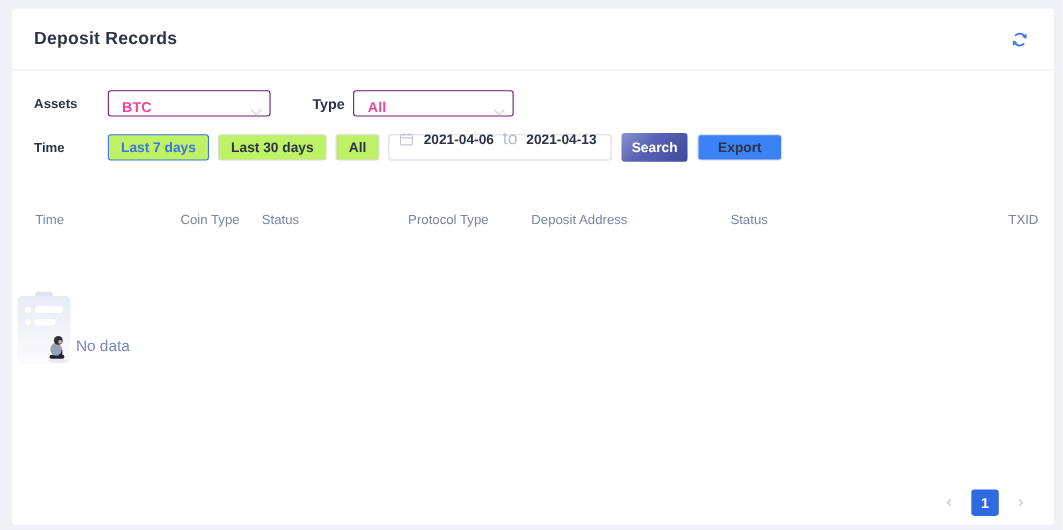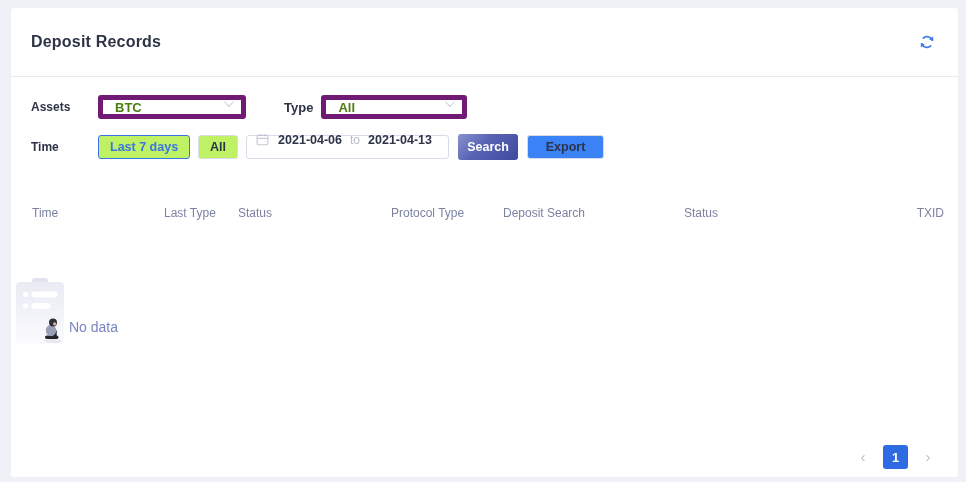--- a/index.html
+++ b/index.html
@@ -12,40 +12,40 @@
     overflow:hidden;
   }
   .card {
     position:absolute;
     top:8px; left:11px; right:8px; bottom:5px;
     background:#ffffff;
     border-radius:3px;
   }
   
   .card-header {
-    height:69px;
+    height:56px;
     display:flex; align-items:center; justify-content:space-between;
     padding:0 22px 0 20px;
     border-bottom:1px solid #e9ebf1;
   }
   .card-title { font-size:16px; font-weight:600; color:#2d3445; letter-spacing:.2px; }
   .refresh-btn { width:18px; height:18px; display:flex; align-items:center; justify-content:center; cursor:pointer; }
 
   
   .filters { padding:18px 20px 0 20px; }
   .filter-row { display:flex; align-items:center; }
   .filter-row + .filter-row { margin-top:15px; }
   .filter-label { width:67px; font-size:12px; font-weight:600; color:#2c3347; flex:0 0 67px; }
   .select-box {
     width:148px; height:24px;
-    border:5px solid #701a75; border-radius:3px;
+    border:1px solid #701a75; border-radius:3px;
     background:#fff;
-    display:flex; align-items:flex-start; justify-content:space-between;
+    display:flex; align-items:flex-end; justify-content:space-between;
     padding:0 10px 0 12px;
-    font-size:13px; font-weight:600; color:#4d7c0f;
+    font-size:13px; font-weight:600; color:#ec4899;
     cursor:pointer;
   }
   .chev {
     width:7px; height:7px;
     border-right:1.5px solid #c9cdda; border-bottom:1.5px solid #c9cdda;
     transform:rotate(45deg) translateY(-2px);
   }
   .type-label { margin-left:38px; width:auto; flex:0 0 auto; margin-right:8px; font-size:13px; font-weight:600; }
 
   .range-btn {
@@ -58,21 +58,21 @@
   .range-btn.active { border-color:#3c74e4; color:#3c74e4; }
   .date-range {
     height:24px; width:203px;
     border:1px solid #d9dce6; border-radius:3px;
     display:flex; align-items:center;
     padding:0 8px 15px 9px; margin-right:8px;
     font-size:12.5px; font-weight:600; color:#2c3347;
     cursor:pointer;
   }
   .date-range .cal { margin-right:9px; display:flex; }
-  .date-sep { color:#b6bcca; font-weight:400; margin:0 8px; font-size:12px; }
+  .date-sep { color:#b6bcca; font-weight:400; margin:0 8px; font-size:16px; }
   .btn-search {
     height:26px; width:60px; border:none; border-radius:3px;
     background:linear-gradient(135deg,#8a93cd 0%,#5a64b5 40%,#3e4a9c 100%);
     color:#fff; font-size:12.5px; font-weight:600; cursor:pointer;
     display:flex; align-items:center; justify-content:center;
     margin-left:1px; font-family:"Liberation Sans","DejaVu Sans",sans-serif;
   }
   .btn-export {
     height:24px; width:77px; margin-left:9px;
     border:1px solid #d9dce6; border-radius:3px; background:#3b82f6;
@@ -84,21 +84,21 @@
   
   .table-head {
     display:flex; align-items:center;
     padding:0 14px 0 21px;
     margin-top:46px;
     font-size:12px; color:#7b83a1;
   }
   .col-time { width:132px; }
   .col-coin { width:74px; }
   .col-amount { width:133px; }
-  .col-protocol { width:112px;margin-left:20px; }
+  .col-protocol { width:112px; }
   .col-address { width:181px; }
   .col-status { flex:1; }
   .col-txid { text-align:right; }
 
   
   .empty-wrap { display:flex; flex-direction:row; align-items:center; margin-top:58px; }
   .empty-text { margin-top:28px; font-size:14px; color:#7b84c0; }
 
   
   .pagination {
@@ -146,20 +146,21 @@
       <div class="filter-label type-label">Type</div>
       <div class="select-box" style="width:146px">
         <span>All</span>
         <span class="chev"></span>
       </div>
     </div>
 
     <div class="filter-row">
       <div class="filter-label">Time</div>
       <button class="range-btn active">Last 7 days</button>
+      <button class="range-btn">Last 30 days</button>
       <button class="range-btn">All</button>
 
       <div class="date-range">
         <span class="cal">
           <svg viewBox="0 0 14 14" width="13" height="13" fill="none" stroke="#c3c8d4" stroke-width="1.2">
             <rect x="1.2" y="2.6" width="11.6" height="10" rx="1.2"></rect>
             <line x1="1.2" y1="5.8" x2="12.8" y2="5.8"></line>
             <line x1="4.4" y1="1" x2="4.4" y2="3.6"></line>
             <line x1="9.6" y1="1" x2="9.6" y2="3.6"></line>
           </svg>
@@ -169,24 +170,24 @@
         <span>2021-04-13</span>
       </div>
 
       <button class="btn-search">Search</button>
       <button class="btn-export">Export</button>
     </div>
   </div>
 
   <div class="table-head">
     <div class="col-time">Time</div>
-    <div class="col-coin">Last Type</div>
+    <div class="col-coin">Coin Type</div>
     <div class="col-amount">Status</div>
     <div class="col-protocol">Protocol Type</div>
-    <div class="col-address">Deposit Search</div>
+    <div class="col-address">Deposit Address</div>
     <div class="col-status">Status</div>
     <div class="col-txid">TXID</div>
   </div>
 
   <div class="empty-wrap">
     <svg width="58" height="70" viewBox="0 0 58 70">
       <defs>
         <linearGradient id="boardGrad" x1="0" y1="0" x2="0" y2="1">
           <stop offset="0" stop-color="#e9ebf4"></stop>
           <stop offset="1" stop-color="#fbfbfe"></stop>

